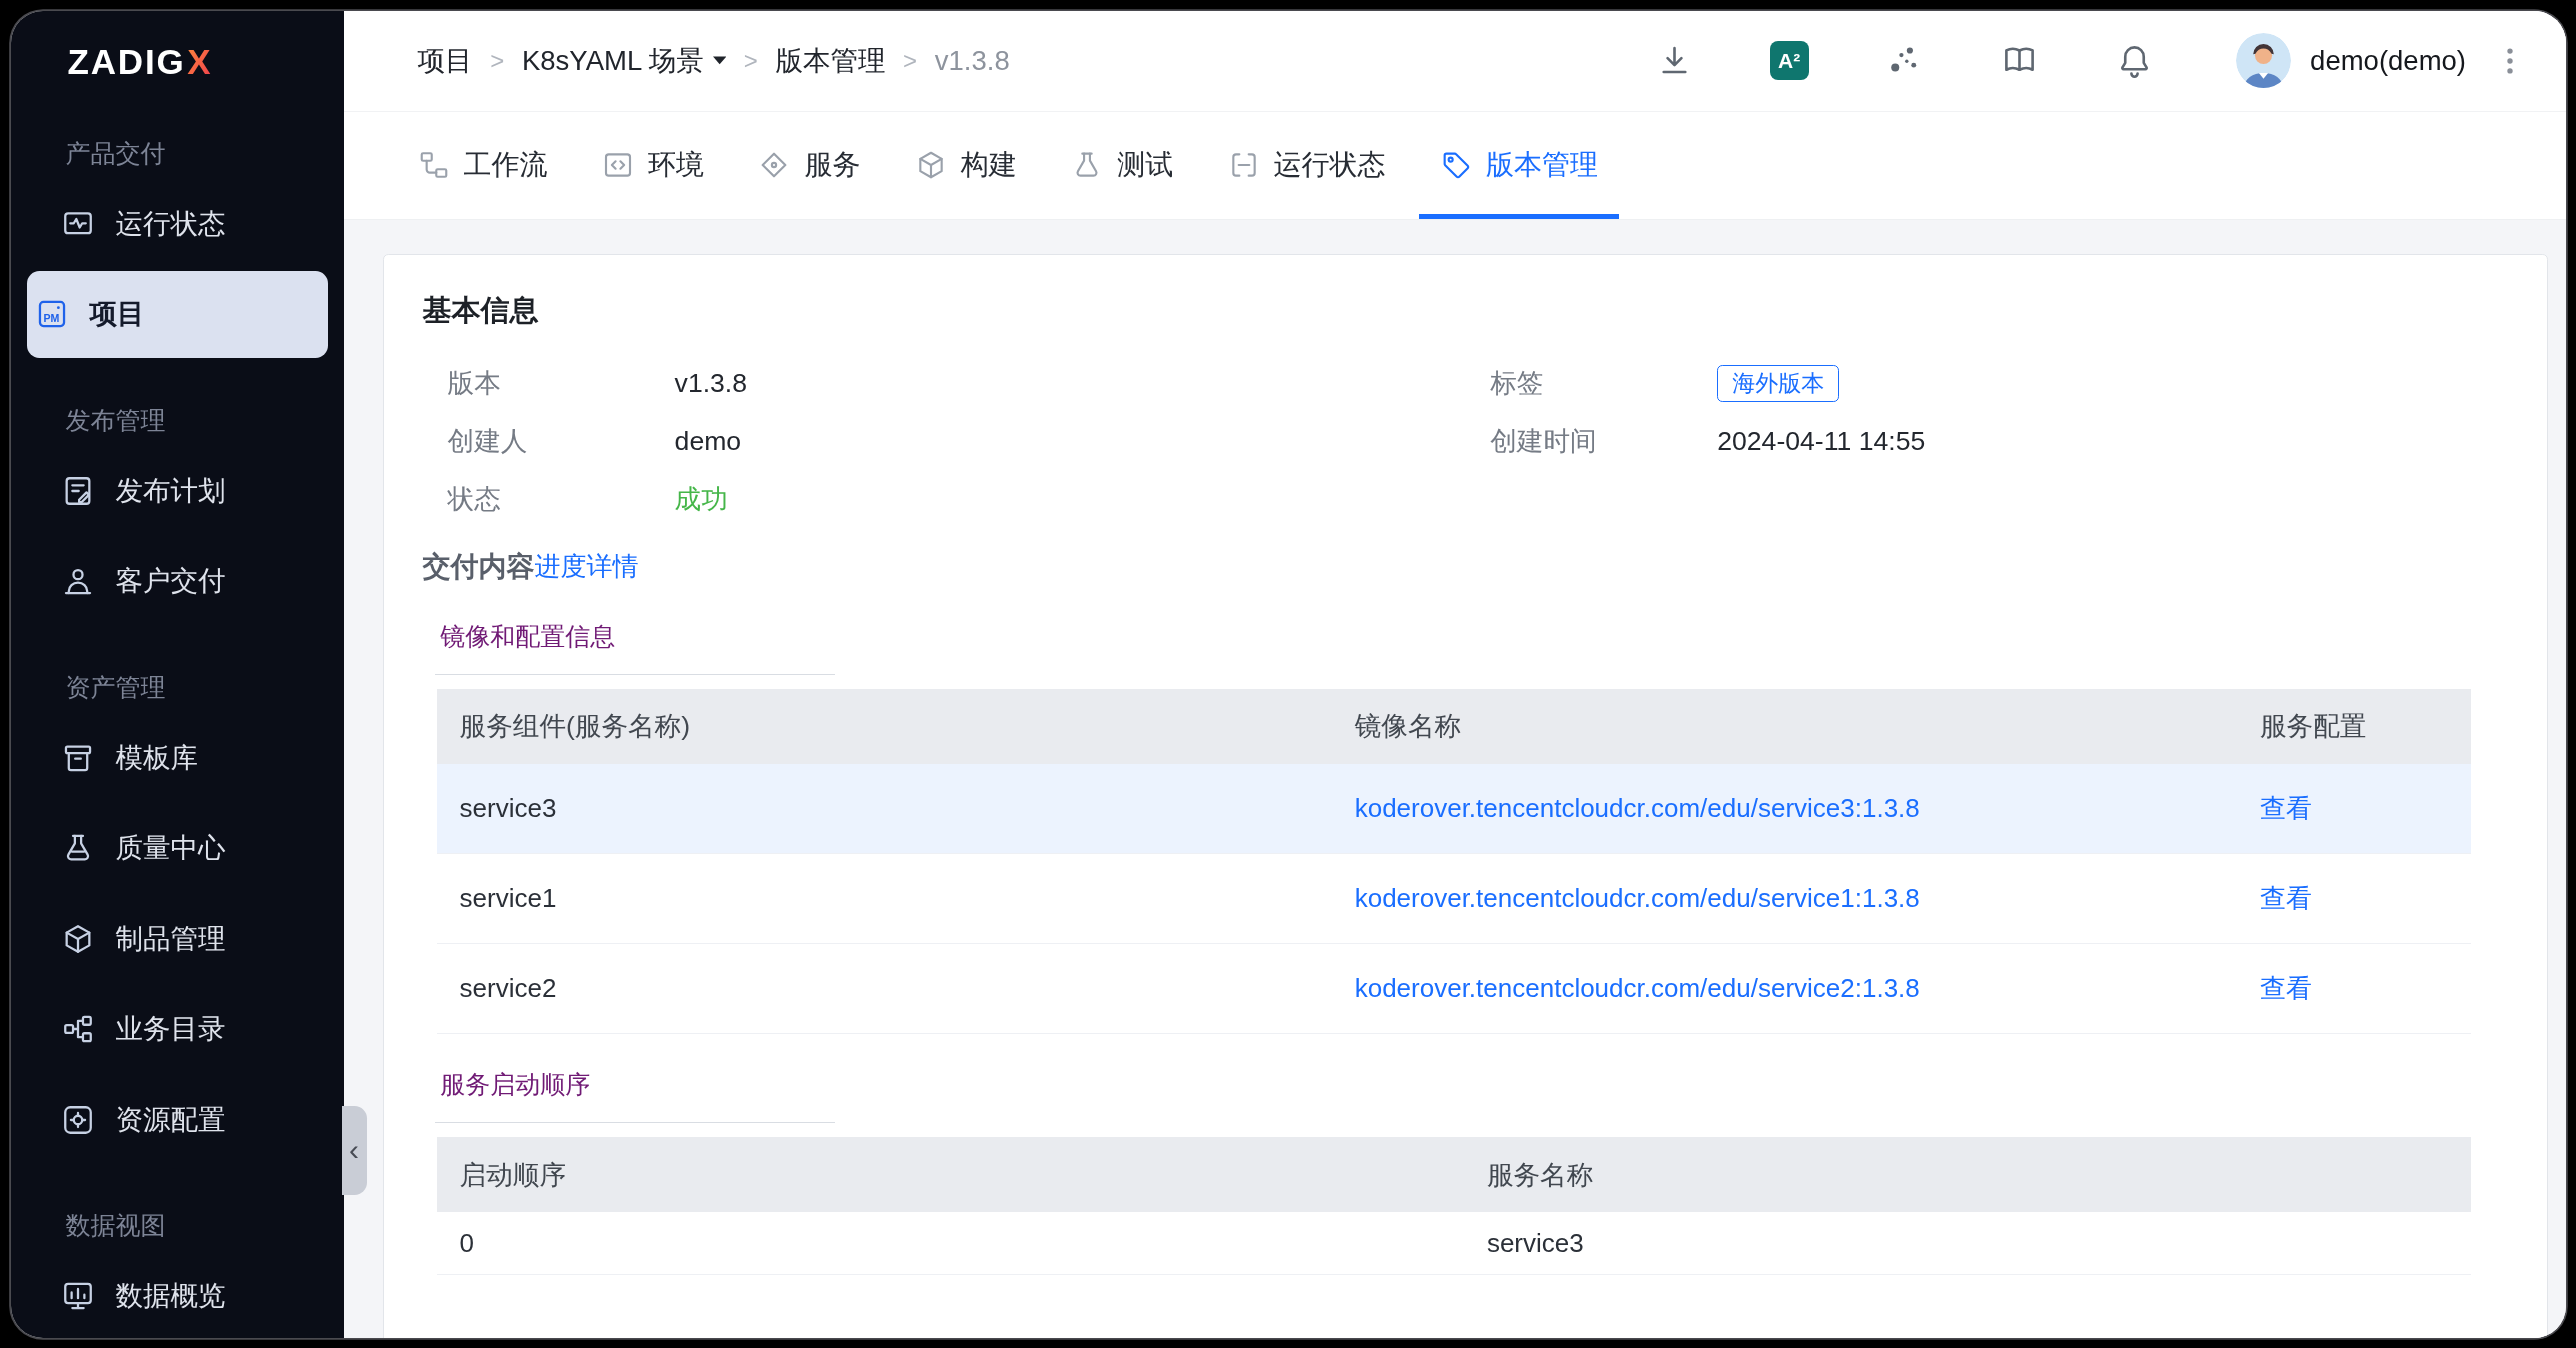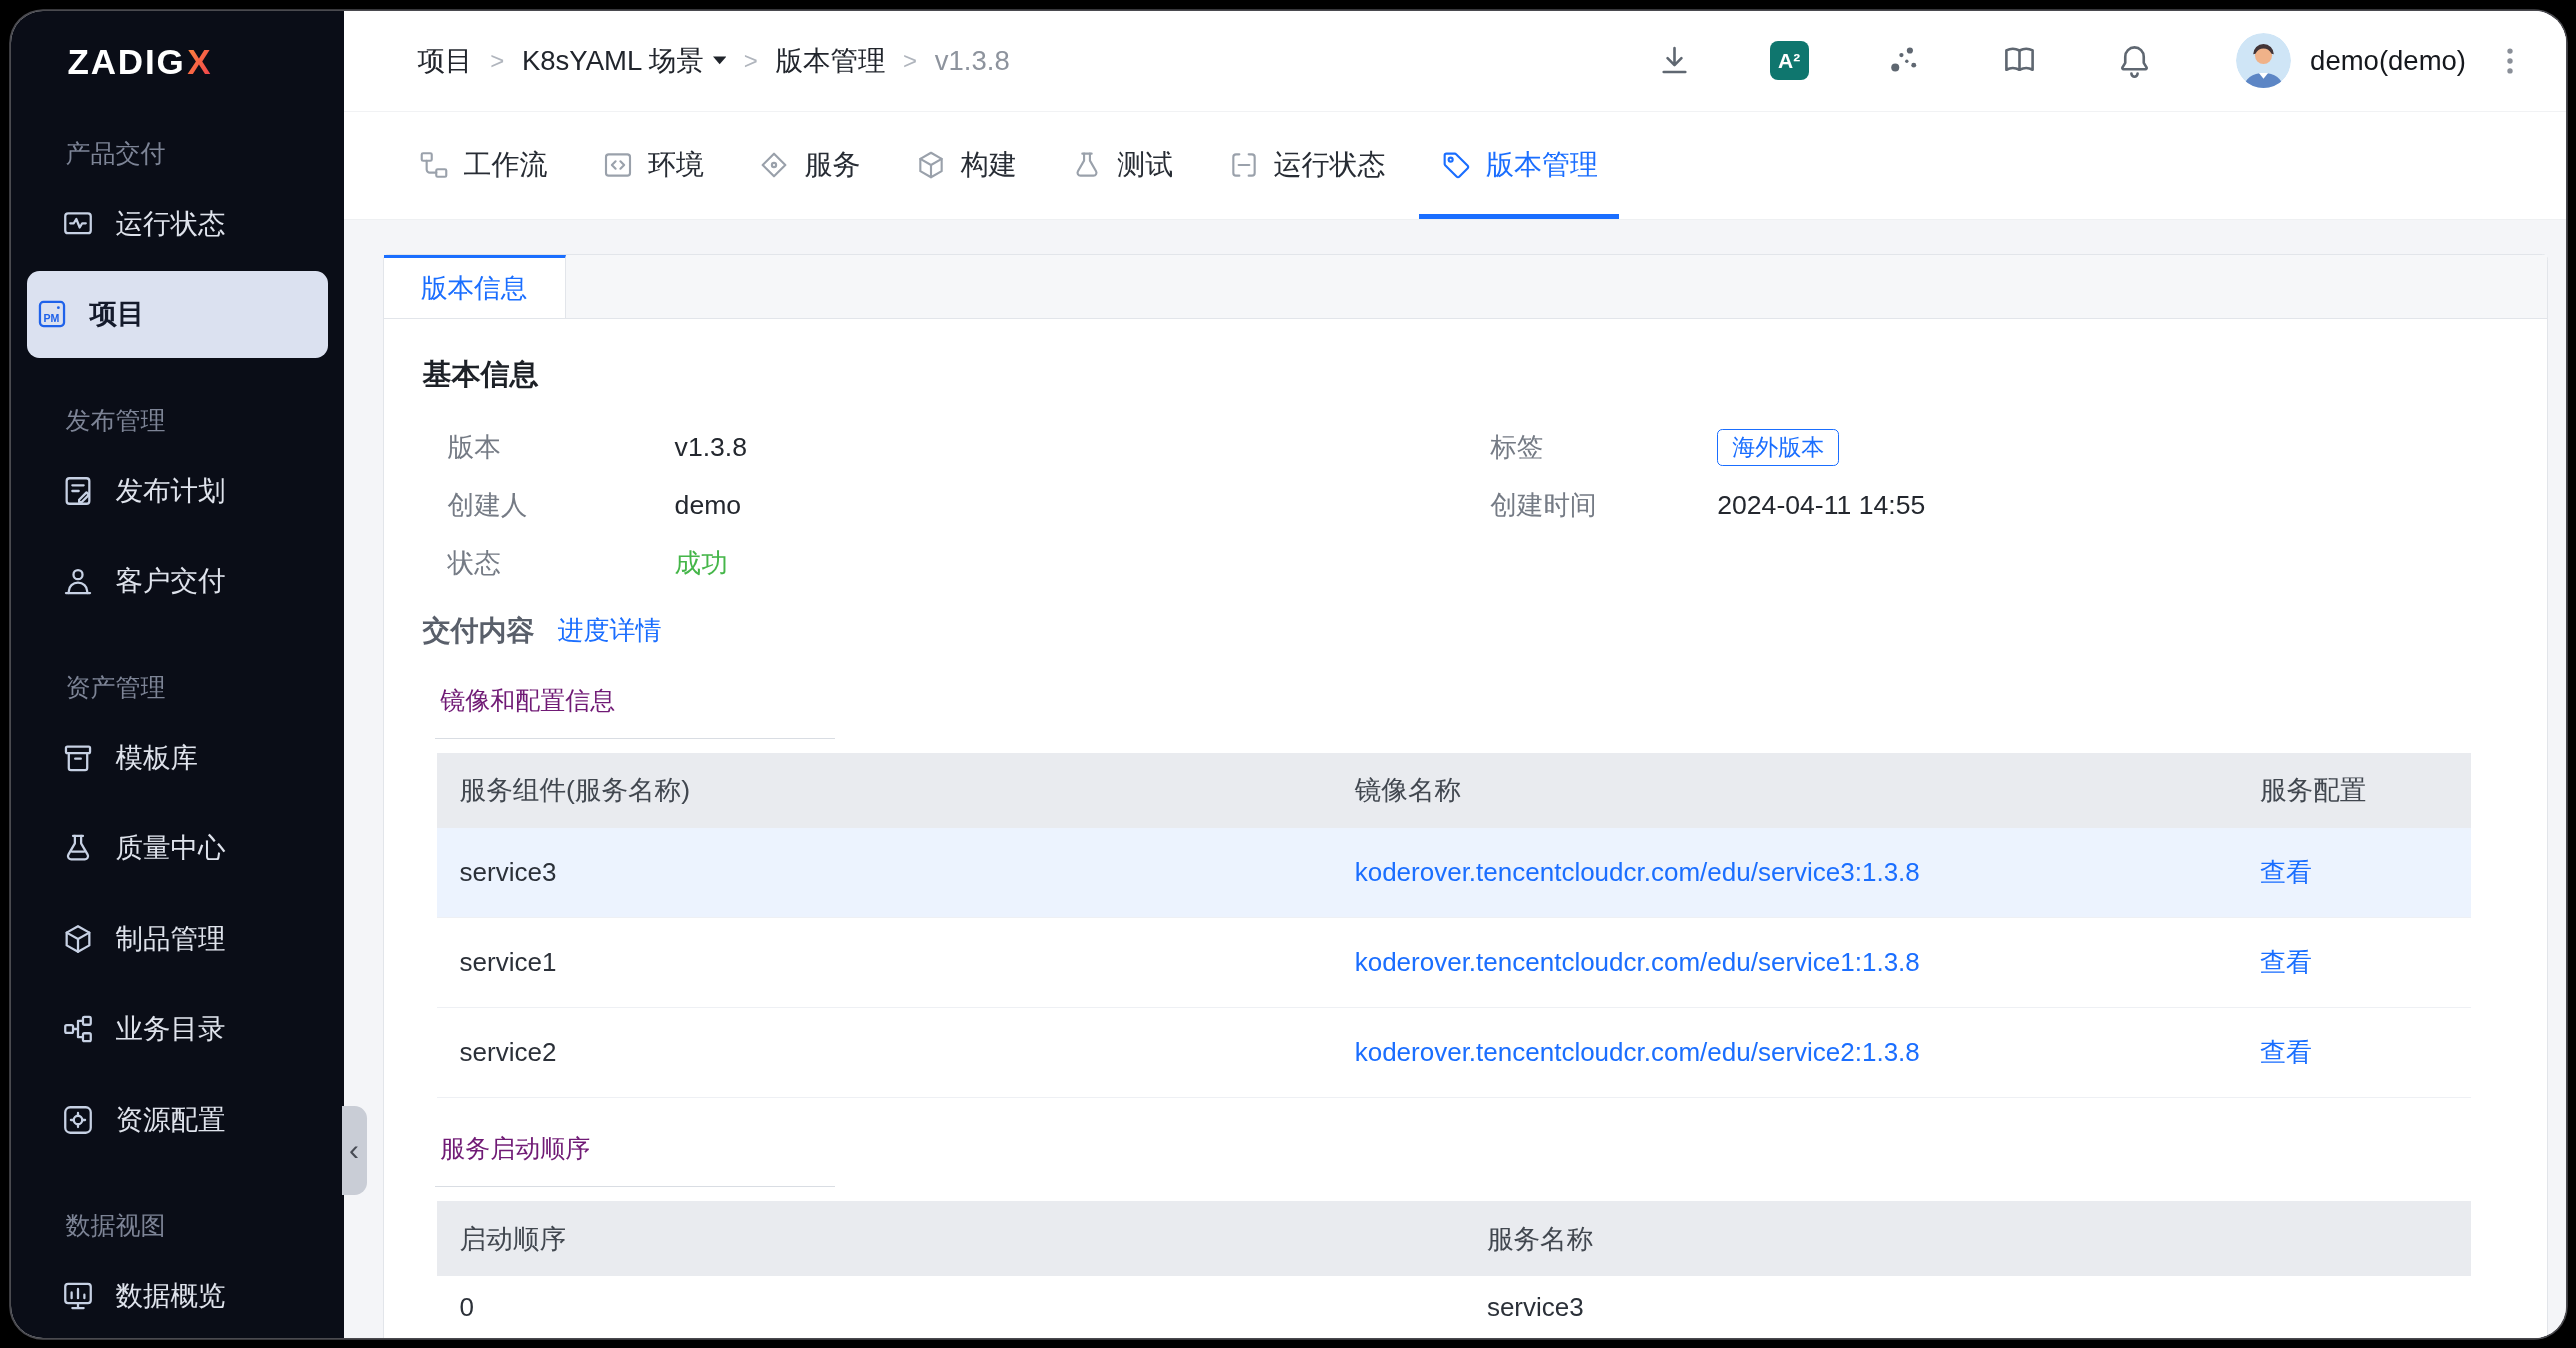--- a/index.html
+++ b/index.html
@@ -54,21 +54,21 @@
 
   .card-body { padding:28px 39px 0 39px; }
   .section-title { font-size:29px; font-weight:700; color:#1d2127; margin:8.9px 0 23px 0; }
   .info-grid { display:grid; grid-template-columns:1fr 1fr; }
   .field { display:flex; align-items:center; height:58px; padding-left:25px; font-size:26.6px; }
   .field .label { width:227px; color:#757b85; flex-shrink:0; }
   .field .value { color:#23272e; }
   .badge { display:inline-flex; align-items:center; height:37px; padding:0 14px; border:0.9px solid var(--accent); border-radius:5.3px; color:var(--accent); font-size:23px; background:#fff; cursor:pointer; }
   .value.success { color:#45b649; }
 
-  .delivery-row { display:flex; align-items:center; gap:23px; margin-top:19.5px; }
+  .delivery-row { display:flex; align-items:center; margin-top:19.5px; }
   .delivery-title { font-size:28px; color:#595f6a; font-weight:600; }
   .progress-link { font-size:26px; color:var(--accent); cursor:pointer; }
 
   .sub-title { margin:34px 0 0 12.4px; width:400px; border-bottom:0.9px solid #d9dde3; padding:0 0 21px 5.3px; font-size:25px; color:#701a75; }
 
   table.data-table { width:calc(100% - 51px); margin:14px 37px 0 14px; border-collapse:collapse; }
   .data-table th { background:#e9ebef; text-align:left; font-weight:400; font-size:26.6px; color:#41474f; padding:19.5px 23px; }
   .data-table td { font-size:26px; color:#2b3038; padding:0 23px; height:90px; border-bottom:0.9px solid #eef0f4; background:#fff; }
   .data-table tr.highlight td { background:#ecf3fe; }
   .data-table a { color:var(--accent); text-decoration:none; cursor:pointer; }
@@ -296,23 +296,20 @@
         <svg viewBox="0 0 24 24" fill="none" stroke="currentColor" stroke-width="1.6" stroke-linecap="round" stroke-linejoin="round">
             <path d="M11.2 3.5H4.8a1.3 1.3 0 0 0-1.3 1.3v6.4c0 .35.14.68.38.92l8.7 8.7a1.3 1.3 0 0 0 1.84 0l6.36-6.36a1.3 1.3 0 0 0 0-1.84l-8.7-8.7a1.3 1.3 0 0 0-.92-.42z"></path>
             <circle cx="8" cy="8" r="1.5"></circle>
           </svg>
         <span>版本管理</span>
       </span>
     </div>
 
     <div class="content">
       <div class="card">
-        <div class="card-tabs">
-          <span class="card-tab active">版本信息</span>
-        </div>
 
         <div class="card-body">
           <div class="section-title">基本信息</div>
 
           <div class="info-grid">
             <div class="field">
               <span class="label">版本</span>
               <span class="value">v1.3.8</span>
             </div>
             <div class="field">

